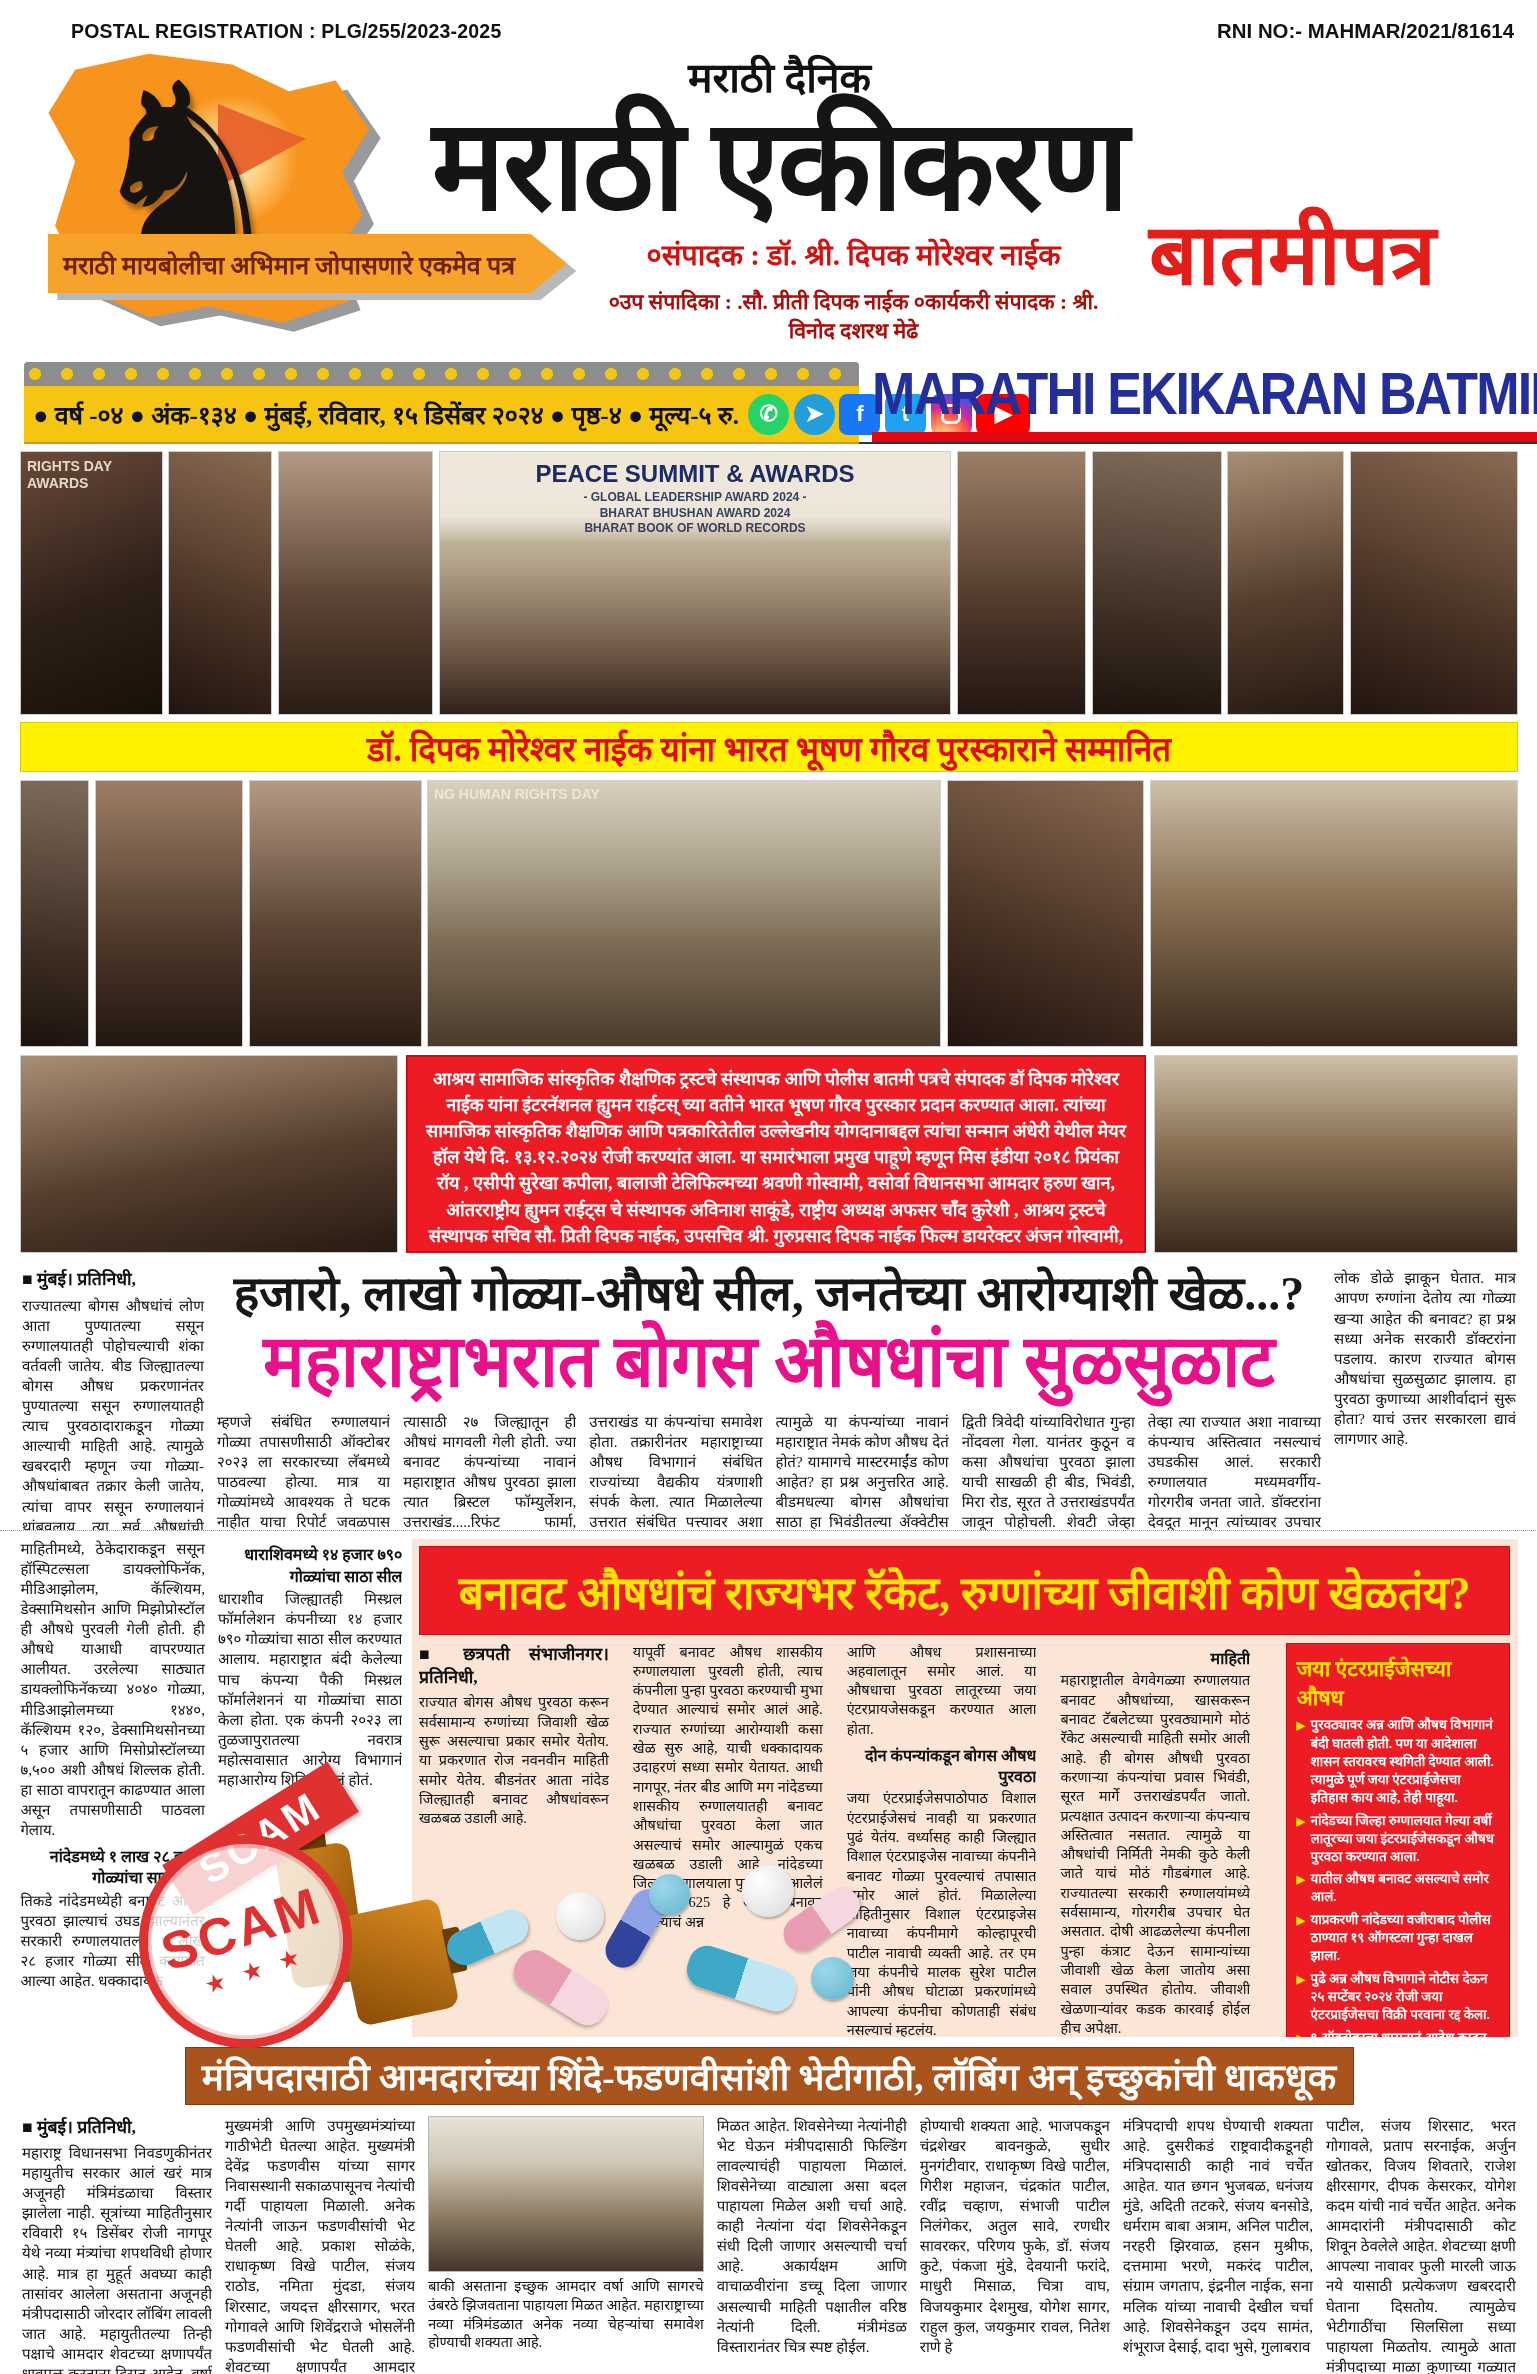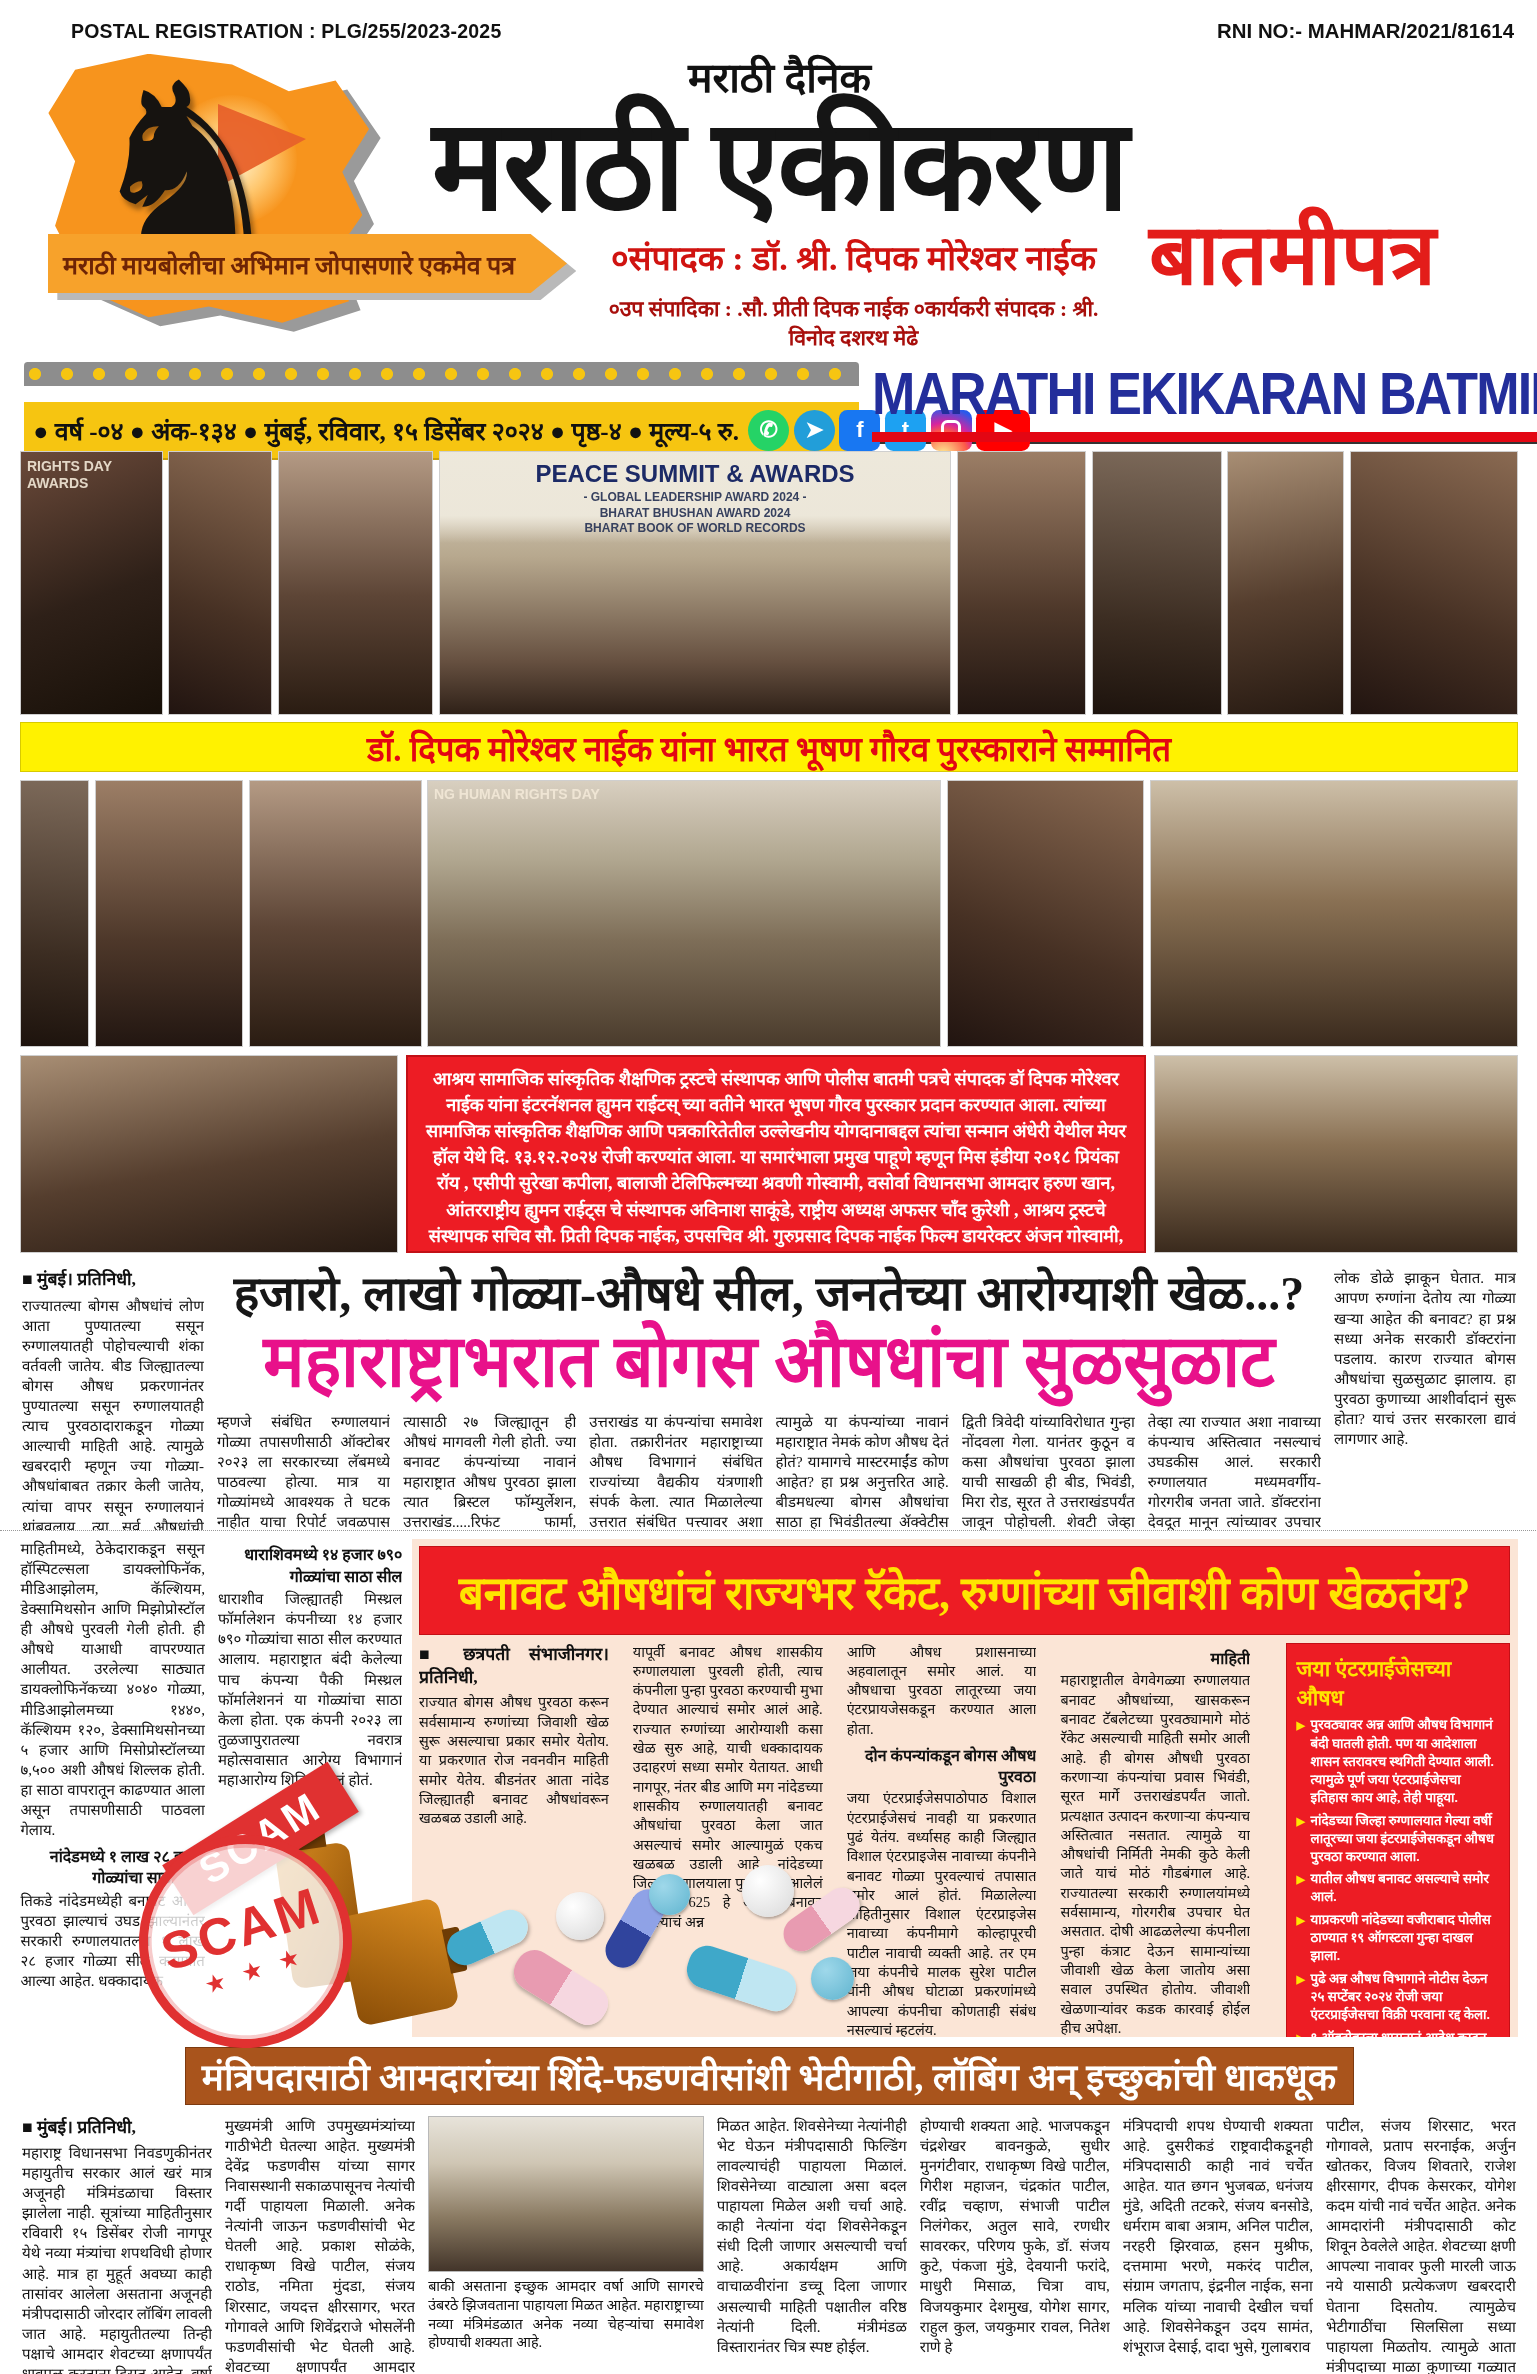--- a/index.html
+++ b/index.html
@@ -34,31 +34,31 @@
   .batmipatra { position:absolute; right:102px; top:165px; font-size:85px; font-weight:900; color:#e31d1a;
                 line-height:1; }
   .ribbon-wrap { position:absolute; left:48px; top:186px; width:519px; height:59px; }
   .ribbon-shadow { position:absolute; left:9.3px; top:7.4px; width:100%; height:100%; background:#b9b9b9;
                    clip-path:polygon(0 0,93% 0,100% 50%,93% 100%,0 100%); }
   .ribbon { position:absolute; left:0; top:0; width:100%; height:100%; background:#f7a22b;
             clip-path:polygon(0 0,93% 0,100% 50%,93% 100%,0 100%);
             display:flex; align-items:center; justify-content:center;
             font-size:25px; font-weight:bold; color:#6e2405; padding-right:37px; }
   .editor-block { position:absolute; left:594px; top:186px; width:519px; text-align:center; }
-  .editor-line { font-size:34px; font-weight:bold; color:#d01310; }
+  .editor-line { font-size:29px; font-weight:bold; color:#d01310; }
   .subeditor-line { margin-top:13px; font-size:21.3px; font-weight:bold; color:#a80f0c; }
 
   
   .infobar-row { display:flex; margin:0 0 0 24px; height:82px; border-bottom:2.8px solid #333; }
   .infobar-left { width:835px; }
   .dots-strip { height:24px; background-color:#8d8d8d;
                 background-image:radial-gradient(circle at 11px 12px,#f6c511 5.6px,rgba(0,0,0,0) 6.5px);
                 background-size:32px 24px; border-radius:3.7px 3.7px 0 0; }
   .yellowbar { height:58px; background:#f6c511; display:flex; align-items:center; padding:0 9.3px;
-               border-bottom:2.8px solid #caa00a;margin-top:16px; }
+               border-bottom:2.8px solid #caa00a; }
   .yellowbar .issue { font-size:25px; font-weight:bold; color:#111; white-space:nowrap; }
   .social { display:flex; gap:4.6px; margin-left:9.3px; }
   .sicon { width:41px; height:41px; border-radius:8.3px; display:flex; align-items:center; justify-content:center;
            color:#fff; font-family:"Liberation Sans", sans-serif; font-weight:bold; font-size:22px; }
   .si-wa { background:#25d366; border-radius:50%; }
   .si-tg { background:#229ed9; border-radius:50%; }
   .si-fb { background:#1877f2; }
   .si-tw { background:#1da1f2; }
   .si-ig { background:radial-gradient(circle at 30% 110%,#fdf497 0%,#fd5949 45%,#d6249f 60%,#285aeb 90%); }
   .si-yt { background:#ff0000; width:54px; }

